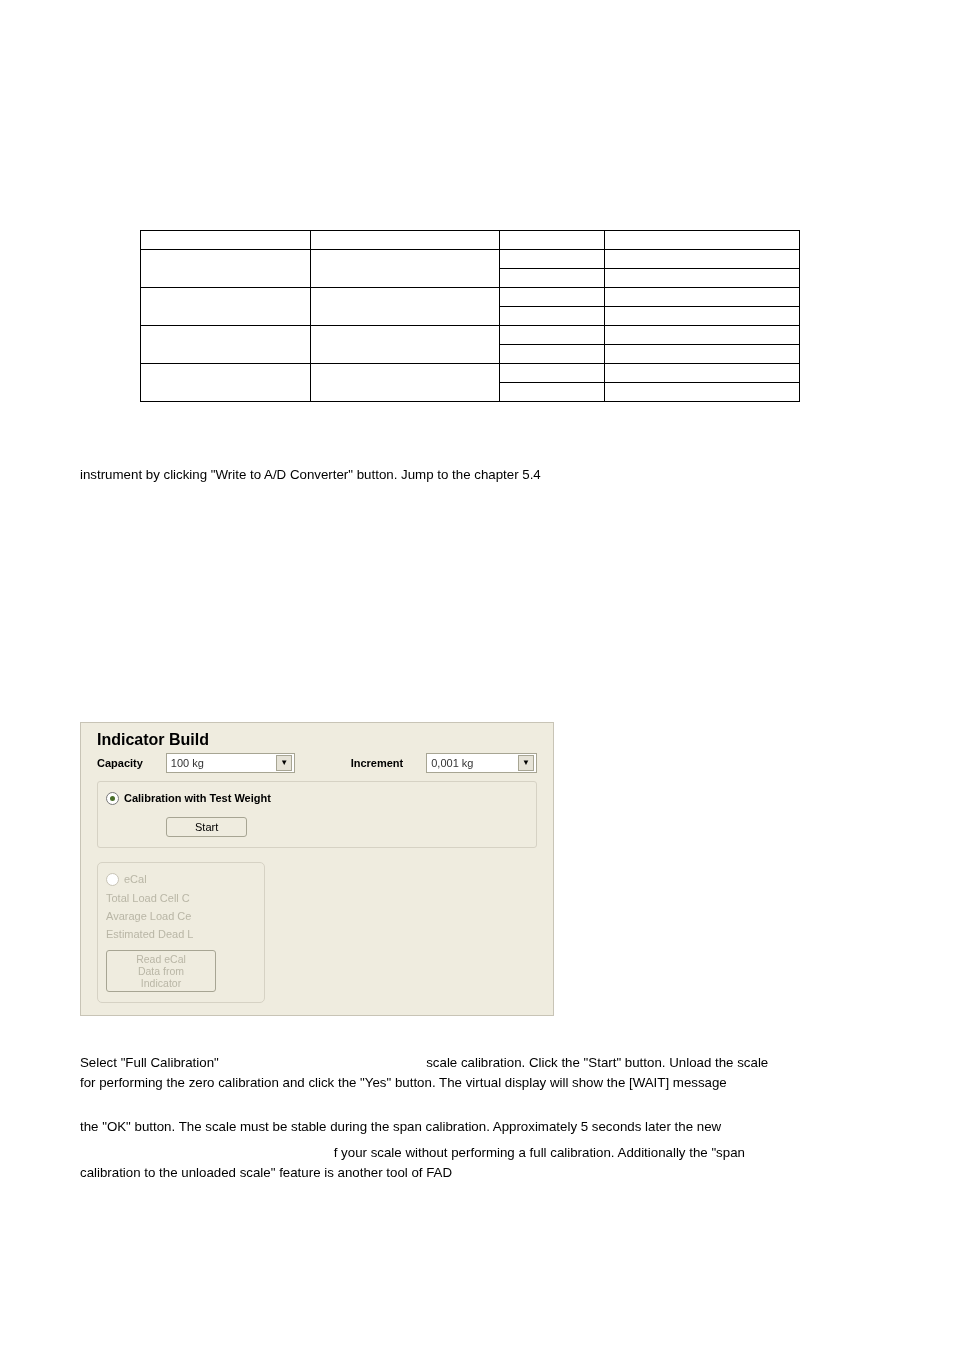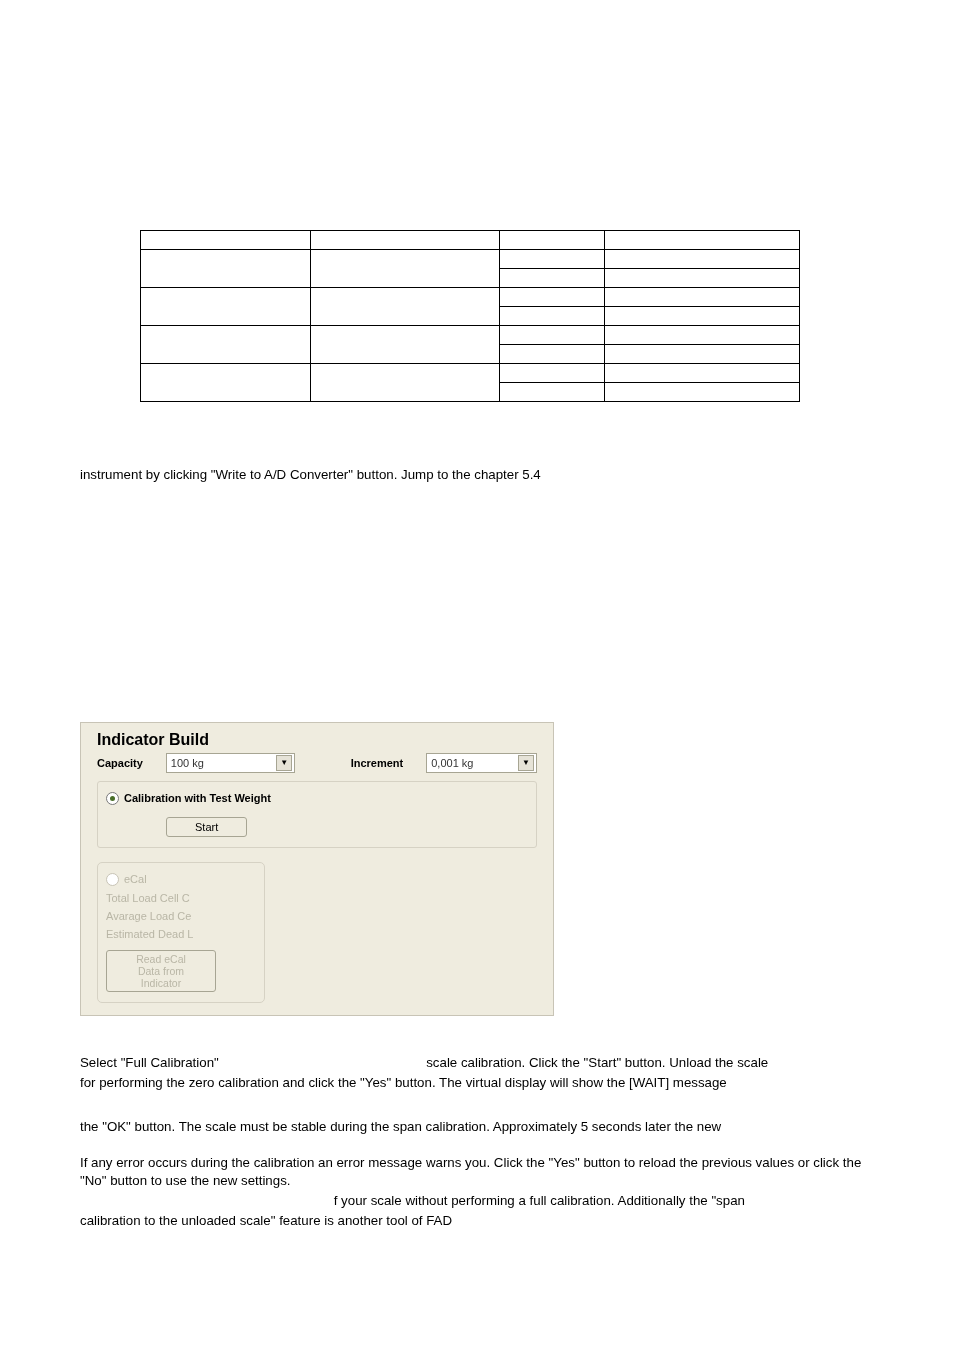--- a/index.html
+++ b/index.html
@@ -267,20 +267,19 @@
     <span>scale calibration. Click the "Start" button. Unload the scale</span>
   </p>
   <p class="para" style="margin-top:-10px;">for performing the zero calibration and click the "Yes" button. The virtual display will show the [WAIT] message</p>
 
   <div style="height:14px;"></div>
 
   <p class="para">the "OK" button. The scale must be stable during the span calibration. Approximately 5 seconds later the new</p>
 
   <div style="height:6px;"></div>
 
-  <p class="para">If any error occurs during the calibration an error message warns you. Click the "Yes" button to reload the previous values or click the "No" button to use the new settings.</p>
   <p class="para" style="margin-top:-10px;">
     <span style="display:inline-block;width:250px;"></span>
     <span>f your scale without performing a full calibration. Additionally the "span</span>
   </p>
   <p class="para" style="margin-top:-10px;">calibration to the unloaded scale" feature is another tool of FAD</p>
 
 </div>
 
 </body></html>

